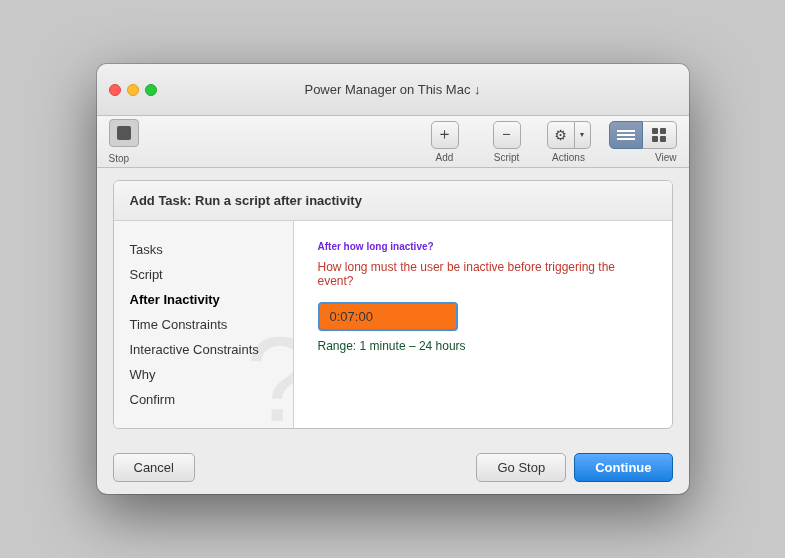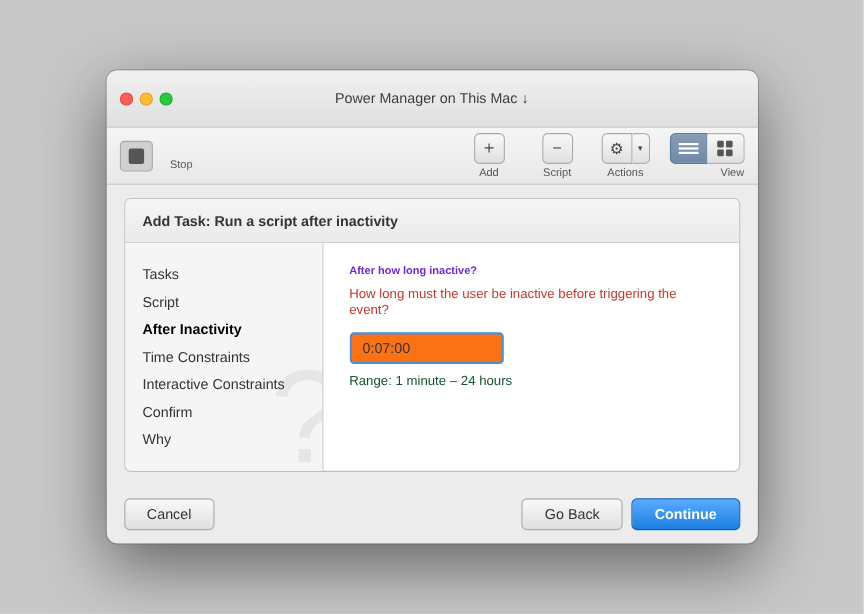--- a/index.html
+++ b/index.html
@@ -68,23 +68,23 @@
       border-bottom: 1px solid #c0c0c0;
       height: 52px;
       display: flex;
       align-items: center;
       padding: 0 12px;
       flex-shrink: 0;
     }
 
     .toolbar-left {
       display: flex;
-      flex-direction: row;
-      align-items: flex-end;
-      gap: 16px;
+      flex-direction: column;
+      align-items: flex-start;
+      gap: 6px;
     }
 
     .stop-btn {
       width: 30px;
       height: 28px;
       background: #d0d0d0;
       border: 1px solid #aaa;
       border-radius: 4px;
       display: flex;
       align-items: center;
@@ -449,34 +449,34 @@
 
       <div class="dialog-body">
 
         <div class="sidebar">
           <div class="sidebar-bg-icon">?</div>
           <div class="nav-item">Tasks</div>
           <div class="nav-item">Script</div>
           <div class="nav-item active">After Inactivity</div>
           <div class="nav-item">Time Constraints</div>
           <div class="nav-item">Interactive Constraints</div>
+          <div class="nav-item">Why</div>
           <div class="nav-item">Confirm</div>
-          <div class="nav-item">Why</div>
         </div>
 
         <div class="content-panel">
           <div class="content-title">After how long inactive?</div>
           <div class="content-subtitle">How long must the user be inactive before triggering the event?</div>
           <input class="time-input" type="text" value="0:07:00" style="">
           <div class="range-hint">Range: 1 minute – 24 hours</div>
         </div>
       </div>
     </div>
   </div>
 
   <div class="bottom-bar">
     <button class="btn">Cancel</button>
     <div class="btn-right">
-      <button class="btn">Go Back</button>
+      <button class="btn">Go Stop</button>
       <button class="btn btn-primary">Continue</button>
     </div>
   </div>
 </div>
 
 </body></html>

